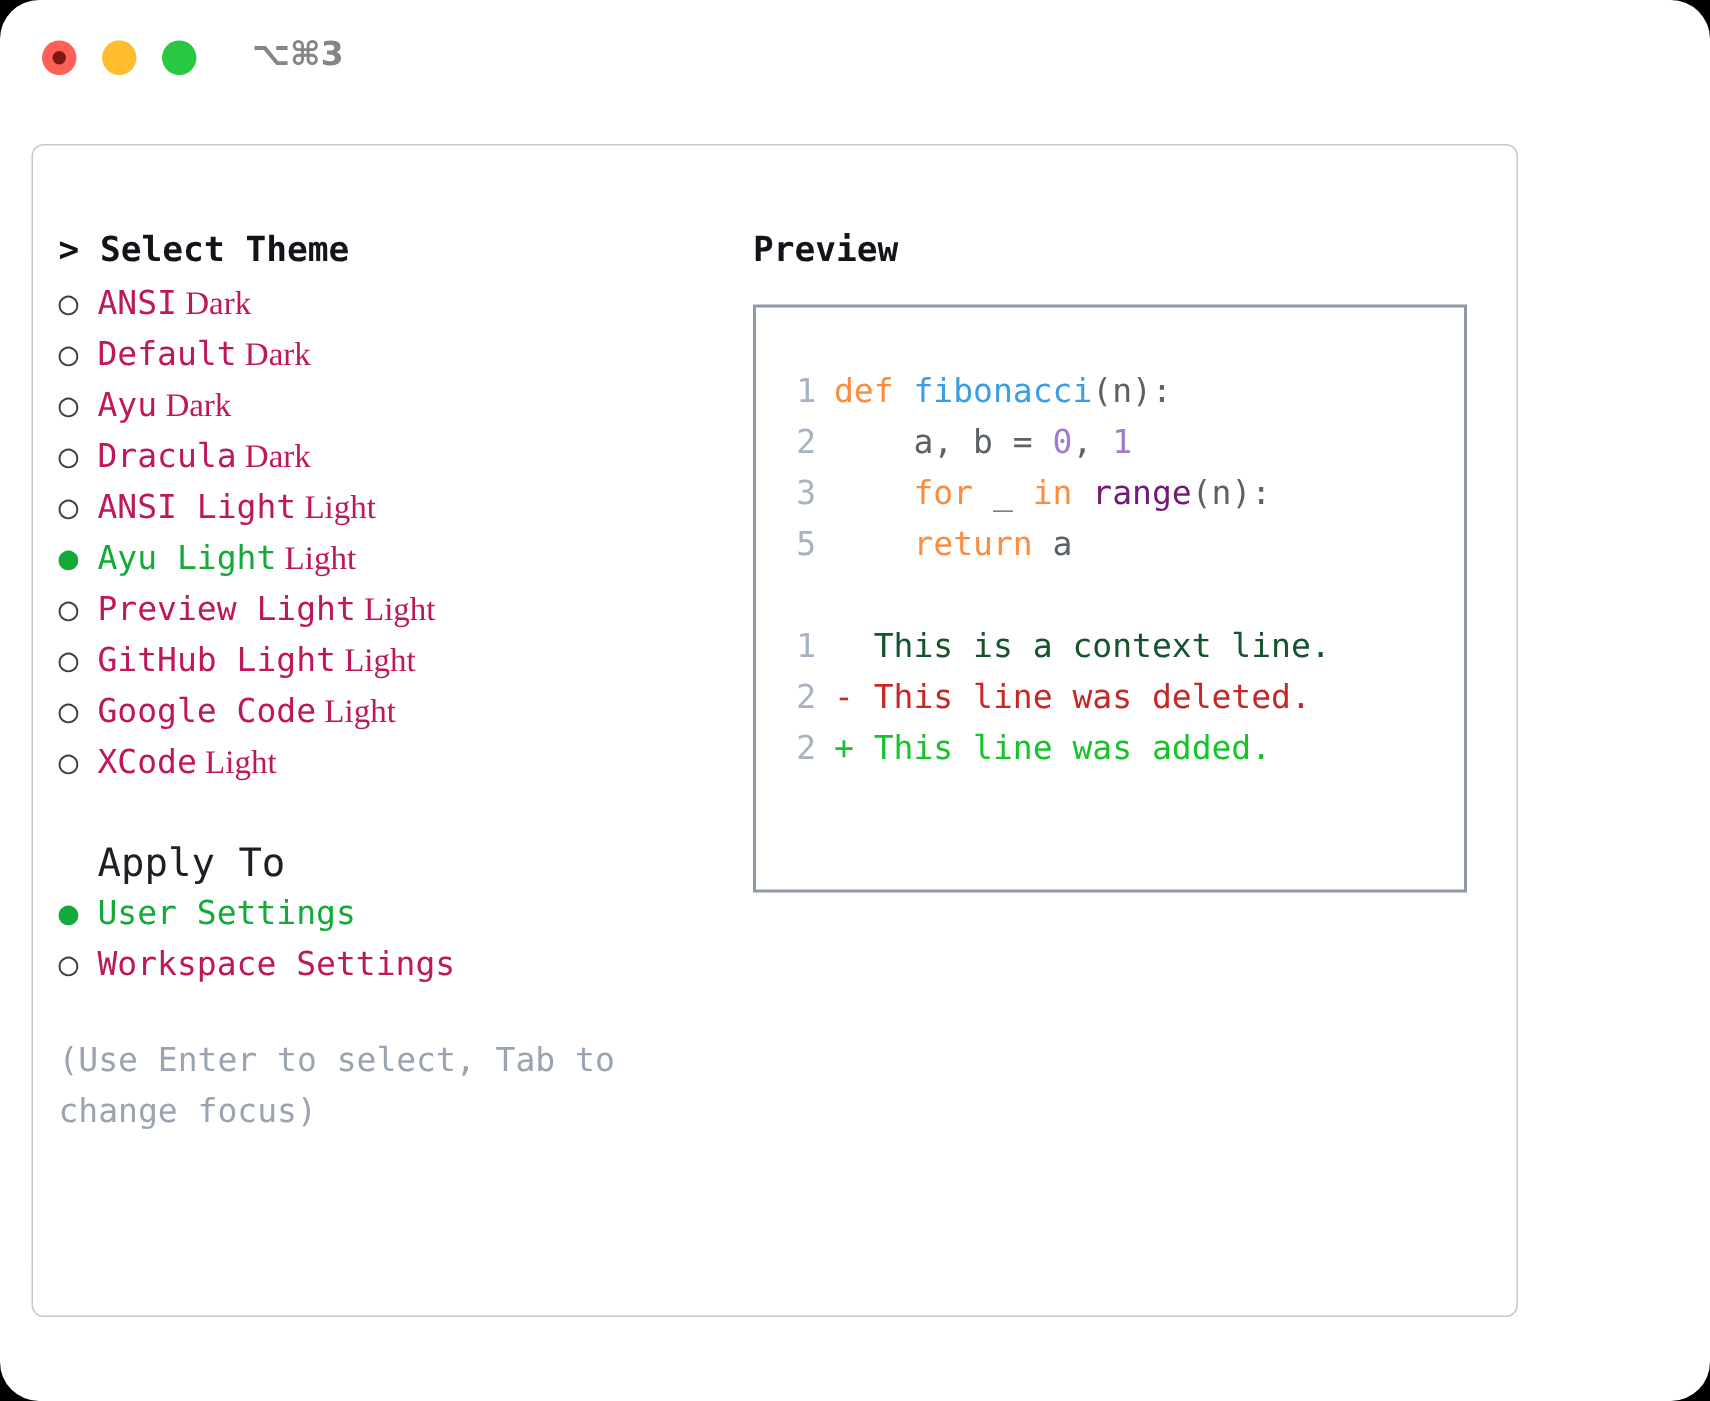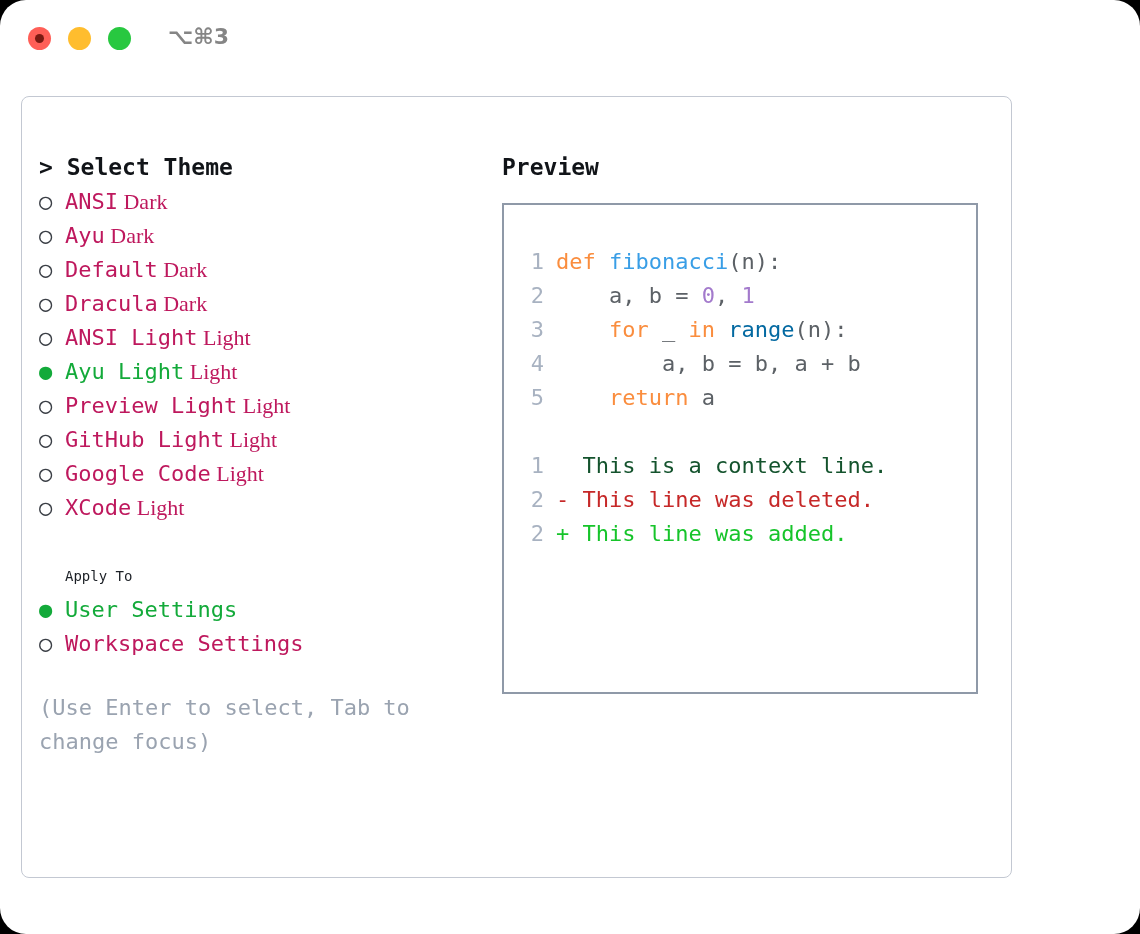--- a/index.html
+++ b/index.html
@@ -103,21 +103,21 @@
     color: #3b3f46;
   }
   .bullet.sel { color: #13aa3a; }
   .theme-name { color: #be185d; }
   .row.selected .theme-name { color: #13aa3a; }
   .variant { color: #be185d; font-family: Liberation Serif, serif; }
 
   #apply-head {
     margin-top: 34px;
     padding-left: 26px;
-    font-size: 14px;
+    font-size: 26px;
     font-weight: normal;
     color: #1c2026;
     height: 34px;
     line-height: 34px;
     white-space: pre;
   }
 
   #hint {
     margin-top: 30px;
     font-size: 22px;
@@ -138,42 +138,42 @@
     font-size: 23px;
     font-weight: bold;
     color: #111418;
     height: 36px;
     line-height: 36px;
     white-space: pre;
   }
   #preview-box {
     margin-top: 18px;
     width: 476px;
-    height: 491px;
+    height: 392px;
     border: 2px solid #8f99a8;
     box-sizing: border-box;
     background: #ffffff;
     padding: 40px 0 0 18px;
   }
   .code-line {
     font-size: 22px;
     line-height: 34px;
     white-space: pre;
   }
   .ln {
     display: inline-block;
     width: 22px;
     text-align: right;
     color: #a8b2c1;
     margin-right: 12px;
   }
   .kw   { color: #fa8d3e; }
   .fn   { color: #399ee6; }
   .num  { color: #a37acc; }
-  .bi   { color: #0369a1; }
+  .bi   { color: #701a75; }
   .pl   { color: #5c6166; }
   .gap  { height: 34px; }
   .diff-ctx { color: #14532d; }
   .diff-del { color: #c62828; }
   .diff-add { color: #16c42a; }
 </style>
 </head>
 <body>
 
 <div id="page">
@@ -184,22 +184,22 @@
     <div class="dot dot-green"></div>
     <div id="shortcut">⌥⌘3</div>
   </div>
 
   <div id="dialog">
 
     <div id="left-col">
       <div class="section-head">&gt; Select Theme</div>
       <div id="theme-list">
           <div class="row"><span class="bullet">○</span><span class="theme-name">ANSI</span><span class="variant"> Dark</span></div>
+          <div class="row"><span class="bullet">○</span><span class="theme-name">Default</span><span class="variant"> Dark</span></div>
           <div class="row"><span class="bullet">○</span><span class="theme-name">Ayu</span><span class="variant"> Dark</span></div>
-          <div class="row"><span class="bullet">○</span><span class="theme-name">Default</span><span class="variant"> Dark</span></div>
           <div class="row"><span class="bullet">○</span><span class="theme-name">Dracula</span><span class="variant"> Dark</span></div>
           <div class="row"><span class="bullet">○</span><span class="theme-name">ANSI Light</span><span class="variant"> Light</span></div>
           <div class="row selected"><span class="bullet sel">●</span><span class="theme-name">Ayu Light</span><span class="variant"> Light</span></div>
           <div class="row"><span class="bullet">○</span><span class="theme-name">Preview Light</span><span class="variant"> Light</span></div>
           <div class="row"><span class="bullet">○</span><span class="theme-name">GitHub Light</span><span class="variant"> Light</span></div>
           <div class="row"><span class="bullet">○</span><span class="theme-name">Google Code</span><span class="variant"> Light</span></div>
           <div class="row"><span class="bullet">○</span><span class="theme-name">XCode</span><span class="variant"> Light</span></div>
         </div>
 
       <div id="apply-head">Apply To</div>
@@ -211,21 +211,20 @@
       <div id="hint">(Use Enter to select, Tab to change focus)</div>
     </div>
 
     <div id="right-col">
       <div id="preview-title">Preview</div>
       <div id="preview-box">
         <div id="code-block">
             <div class="code-line"><span class="ln">1</span><span class="kw">def </span><span class="fn">fibonacci</span><span class="pl">(n):</span></div>
             <div class="code-line"><span class="ln">2</span><span class="pl">    a, b = </span><span class="num">0</span><span class="pl">, </span><span class="num">1</span></div>
             <div class="code-line"><span class="ln">3</span><span class="pl">    </span><span class="kw">for</span><span class="pl"> _ </span><span class="kw">in</span><span class="pl"> </span><span class="bi">range</span><span class="pl">(n):</span></div>
-            <div class="code-line"><span class="ln">4</span><span class="pl">        a, b = b, a + b</span></div>
             <div class="code-line"><span class="ln">5</span><span class="pl">    </span><span class="kw">return</span><span class="pl"> a</span></div>
           </div>
         <div class="gap"></div>
         <div id="diff-block">
             <div class="code-line"><span class="ln">1</span><span class="diff-ctx"> </span><span class="diff-ctx"> This is a context line.</span></div>
             <div class="code-line"><span class="ln">2</span><span class="diff-del">-</span><span class="diff-del"> This line was deleted.</span></div>
             <div class="code-line"><span class="ln">2</span><span class="diff-add">+</span><span class="diff-add"> This line was added.</span></div>
           </div>
       </div>
     </div>

